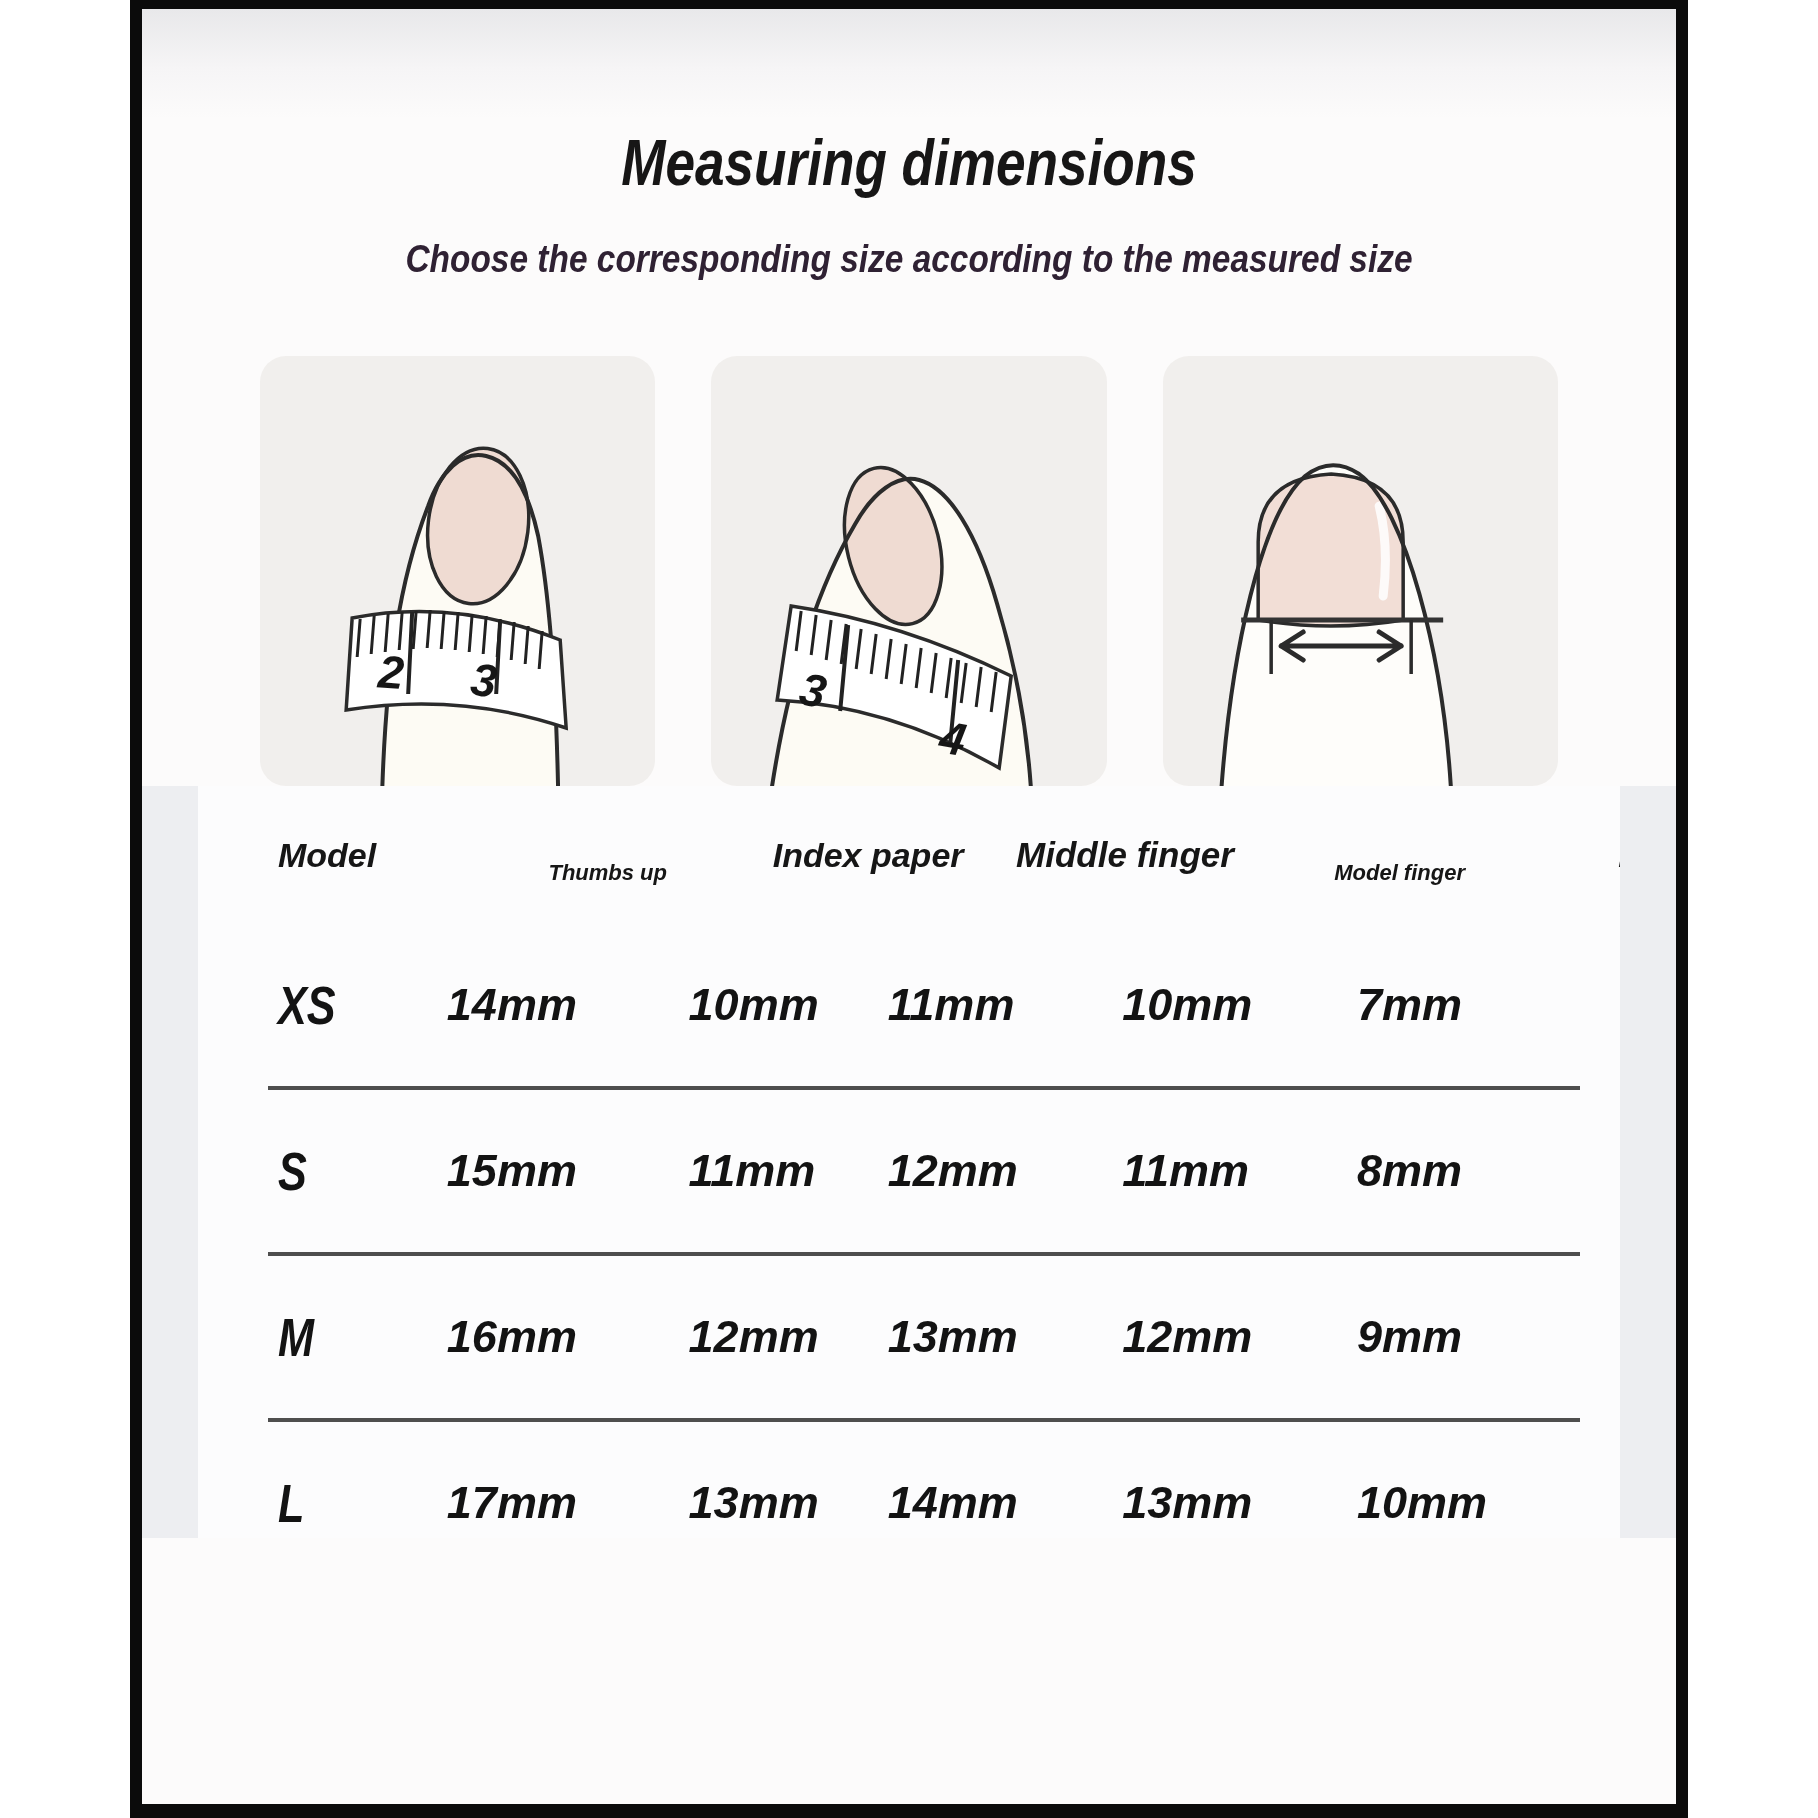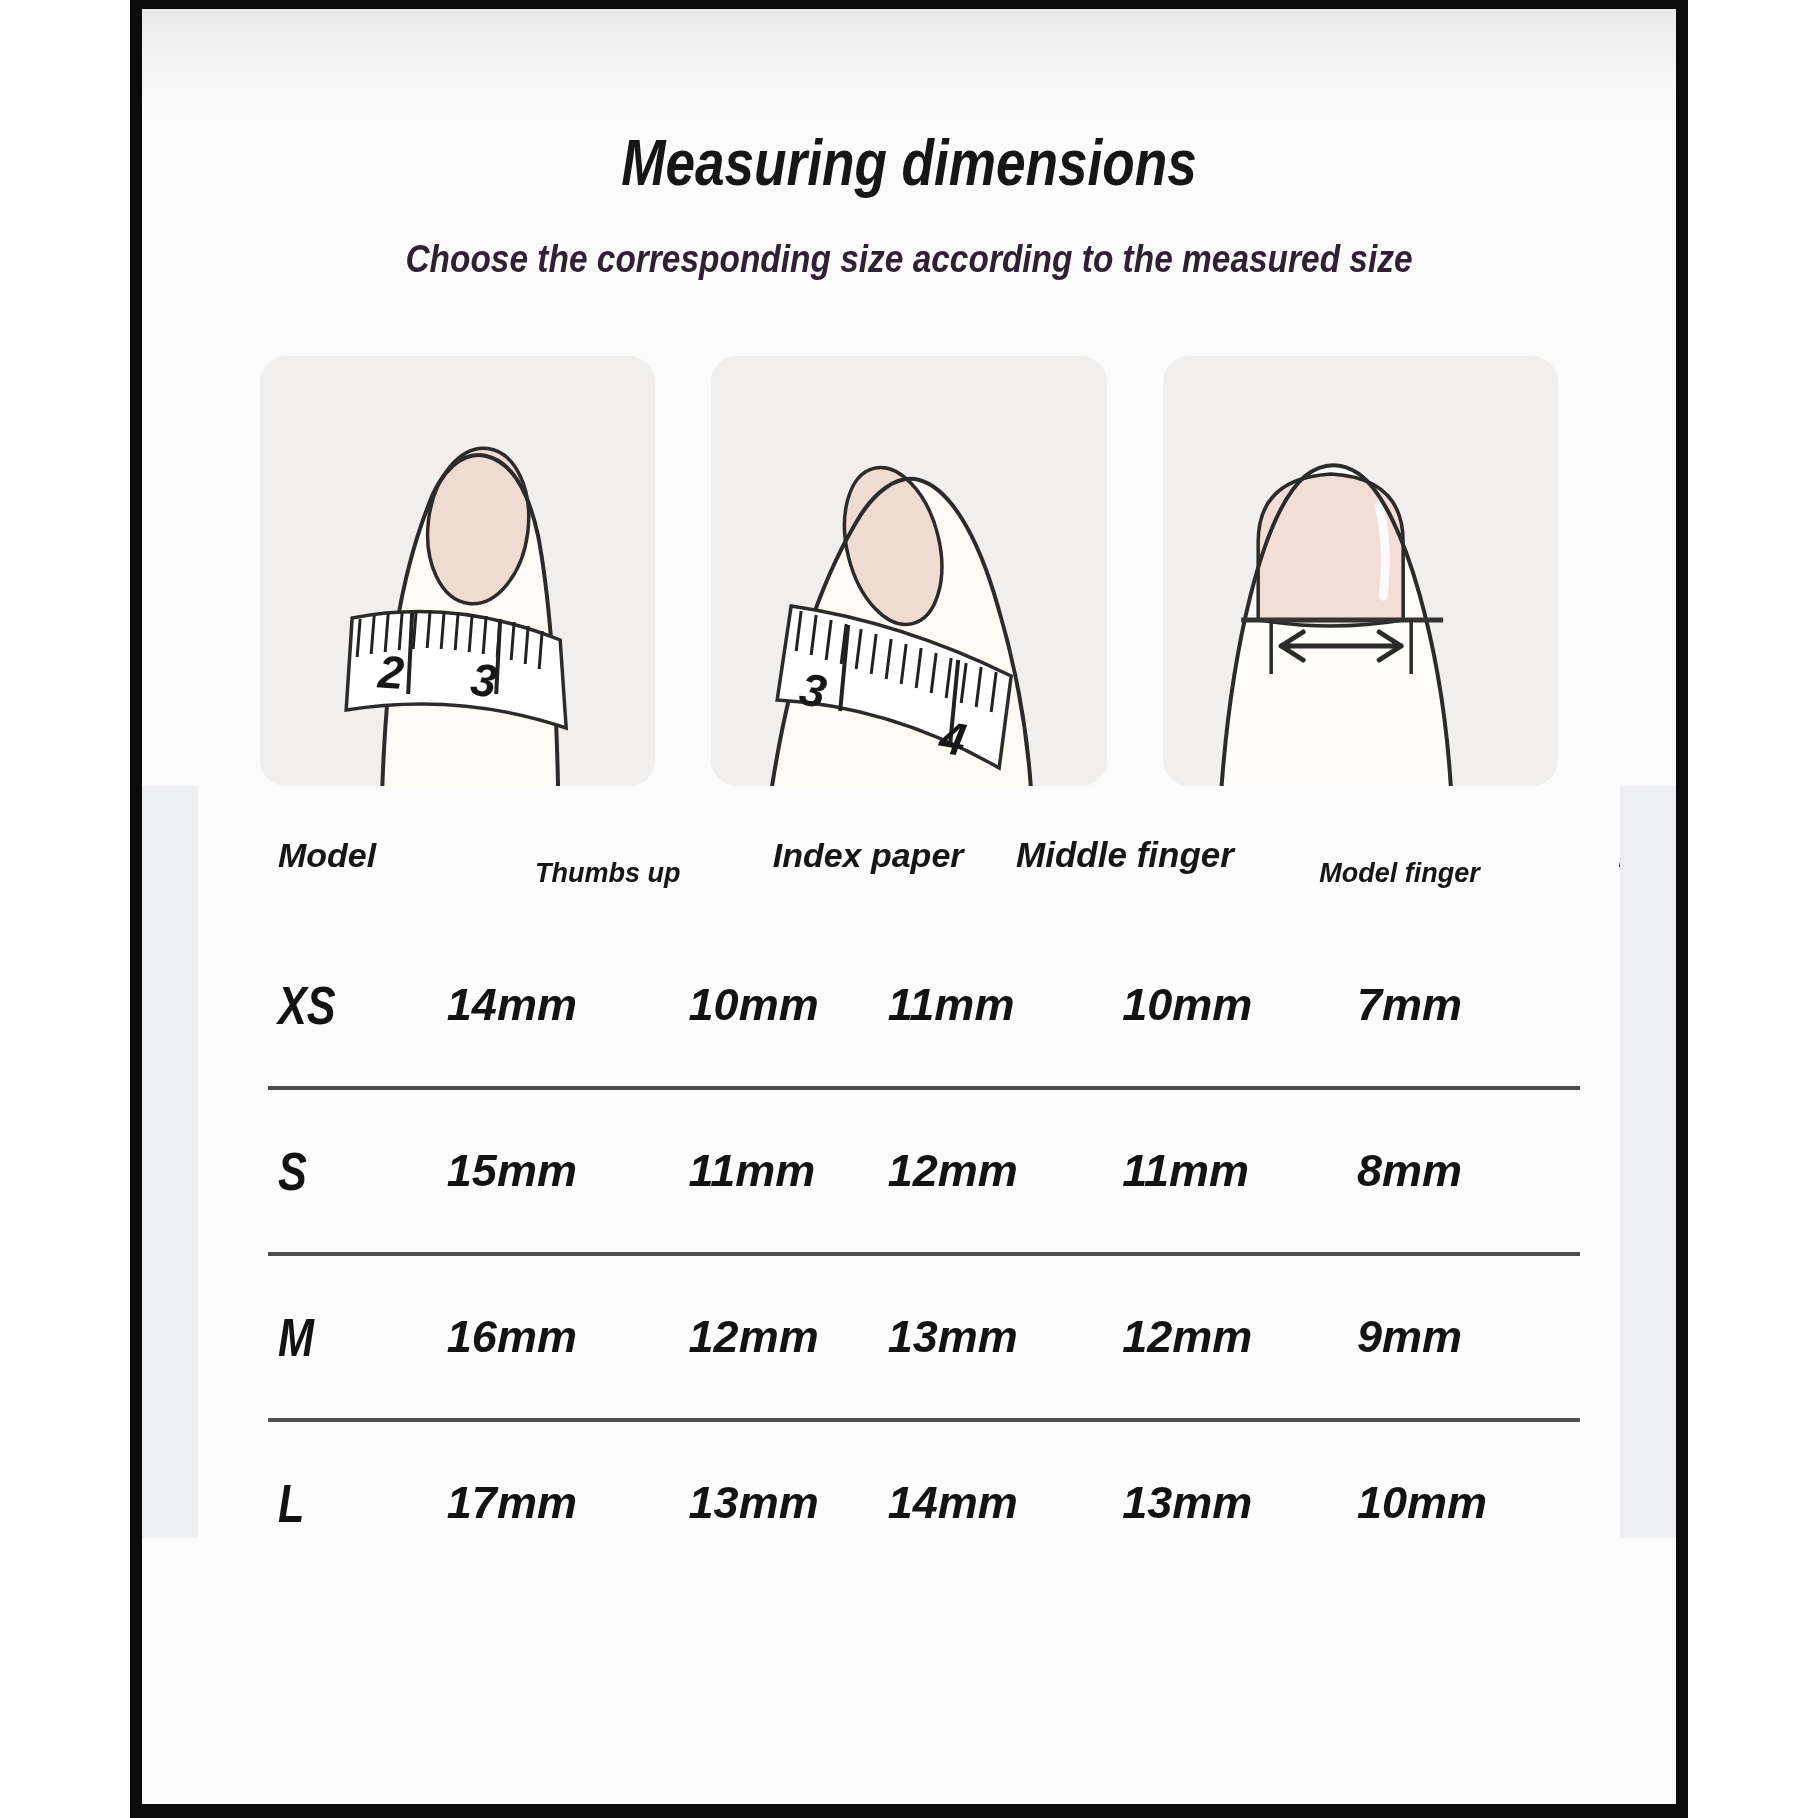--- a/index.html
+++ b/index.html
@@ -52,21 +52,21 @@
     display:flex; flex-direction:column;
   }
   .t-head, .t-row {
     display:grid;
     grid-template-columns:17.5% 17% 14% 16.5% 16.5% 15%;
     align-items:center;
   }
   .t-head { height:138px; flex:0 0 auto;gap:40px; }
   .t-row  { height:162px; flex:0 0 auto; }
   .th { text-align:center; font-weight:bold; color:#161616; font-size:34px; }
-  .th.sm { font-size:27px;margin-top:36px; }
+  .th.sm { font-size:22px;margin-top:36px; }
   .th.md { font-size:35px; }
   .th.first { text-align:left; padding-left:80px; }
   .td { font-size:45px; font-weight:bold; color:#131313; }
   .td.model {
     text-align:left; padding-left:100px; font-size:54px;
     transform:scaleX(0.8); transform-origin:0 50%;
   }
   .divider { flex:0 0 auto; border-top:4px solid #4e4e4e; margin:0 40px 0 70px; }
 </style>
 </head>

